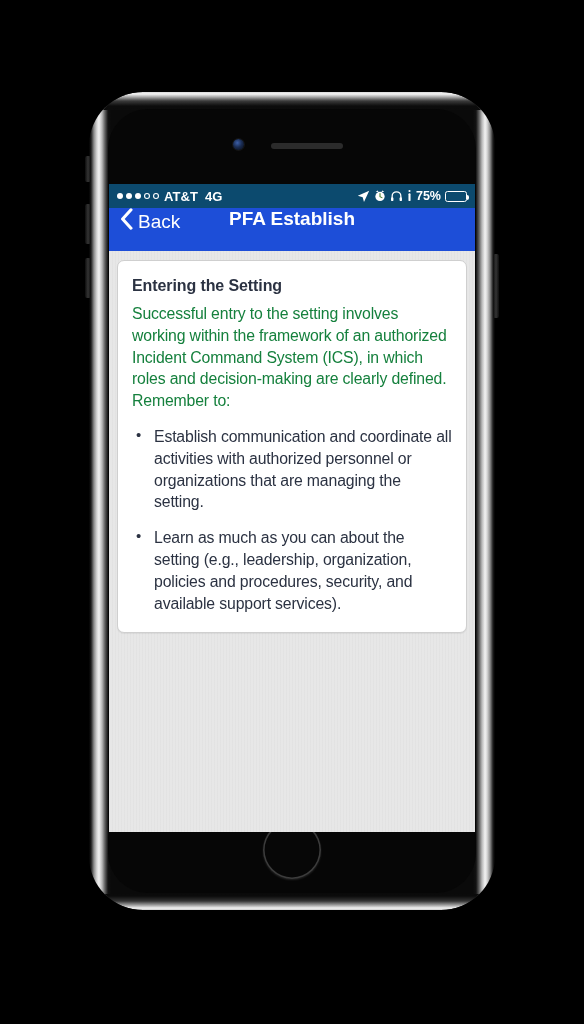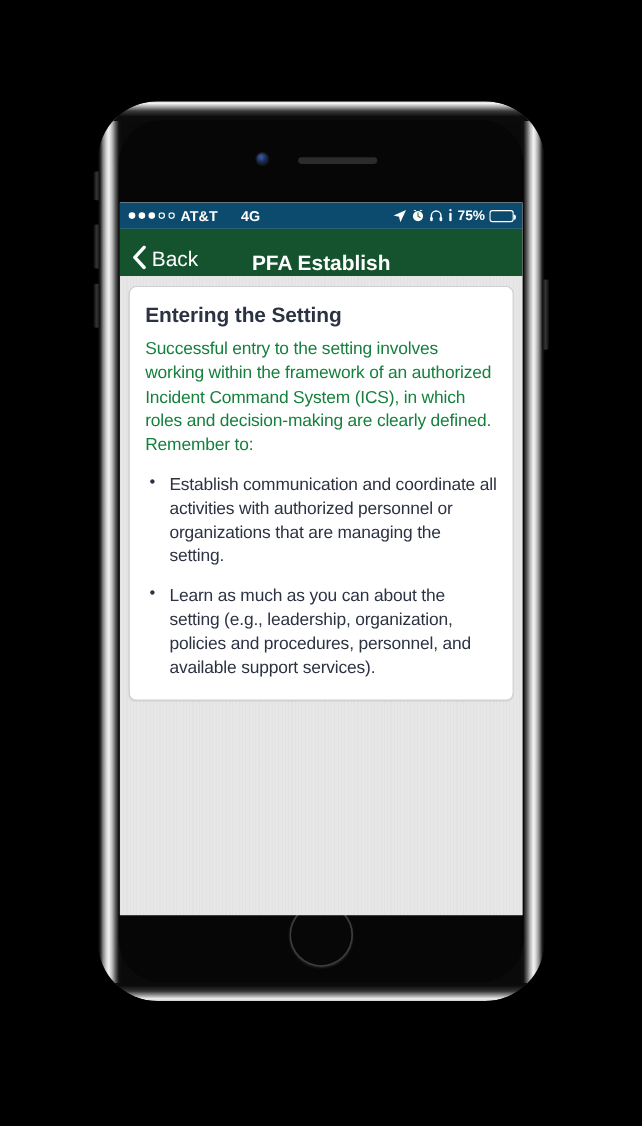--- a/index.html
+++ b/index.html
@@ -86,42 +86,42 @@
   .statusbar{
     height:24px; background:#0c4a6e; color:#fff;
     display:flex; align-items:center; padding:0 8px;
     font-size:13px; font-weight:bold; position:relative;
   }
   .sb-left{ display:flex; align-items:center; gap:5px; }
   .dots{ display:flex; align-items:center; gap:3px; }
   .dot{ width:6px; height:6px; border-radius:50%; background:#fff; }
   .dot.hollow{ background:transparent; box-shadow:inset 0 0 0 1.1px #fff; }
   .carrier{ font-size:13px; letter-spacing:.1px; }
-  .net{ font-size:13px; margin-left:16px; }
+  .net{ font-size:13px; margin-left:2px; }
   .sb-center{
     position:absolute; left:0; right:0; text-align:center;
     font-size:13.5px; font-weight:bold; pointer-events:none;
   }
   .sb-right{ margin-left:auto; display:flex; align-items:center; gap:4px; z-index:2; }
   .icn{ display:inline-block; line-height:0; }
   .pct{ font-size:12.5px; }
   .batt{
     position:relative; width:22px; height:11px;
     border:1.3px solid #fff; border-radius:2.6px; padding:1.3px;
   }
   .batt:after{
     content:""; position:absolute; right:-3.4px; top:3px;
     width:2px; height:5px; border-radius:0 2px 2px 0; background:#fff;
   }
   .batt-fill{ height:100%; background:#fff; border-radius:1px; }
 
   
   .navbar{
-    height:43px; background:#14532d; color:#fff;
-    display:flex; align-items:flex-end; position:relative;
+    height:43px; background:#1d4ed8; color:#fff;
+    display:flex; align-items:flex-start; position:relative;
   }
   .back{
     display:flex; align-items:center; gap:5px;
     padding-left:11px; font-size:19px; color:#fff; cursor:pointer;
   }
   .chev{ display:block; }
   .nav-title{
     position:absolute; left:0; right:0; text-align:center;
     font-size:19px; font-weight:bold; pointer-events:none;
   }
@@ -136,21 +136,21 @@
     background:repeating-linear-gradient(to right, rgba(0,0,0,.018) 0 1px, transparent 1px 3px);
     pointer-events:none;
   }
   .card{
     background:#fff; border:1px solid #cfcfcf; border-radius:7px;
     padding:16px 14px 18px 14px;
     box-shadow:0 1px 1px rgba(0,0,0,.06);
     position:relative; z-index:1;
   }
   h1.sect{
-    font-size:19px; font-weight:bold; color:#2b3242;
+    font-size:16px; font-weight:bold; color:#2b3242;
     margin-bottom:8px; letter-spacing:-.1px;
   }
   p.intro{
     font-size:15.8px; line-height:1.38; color:#15803d;
     letter-spacing:-.15px;
   }
   ul.bullets{ list-style:none; margin-top:14px; }
   ul.bullets li{
     position:relative; padding-left:22px; margin-bottom:14px;
     font-size:15.8px; line-height:1.38; color:#2b3242; letter-spacing:-.15px;
@@ -241,20 +241,20 @@
         </div>
         <div class="nav-title">PFA Establish</div>
       </div>
 
       <div class="page">
         <div class="card">
           <h1 class="sect">Entering the Setting</h1>
           <p class="intro">Successful entry to the setting involves working within the framework of an authorized Incident Command System (ICS), in which roles and decision-making are clearly defined. Remember to:</p>
           <ul class="bullets">
             <li>Establish communication and coordinate all activities with authorized personnel or organizations that are managing the setting.</li>
-            <li>Learn as much as you can about the setting (e.g., leadership, organization, policies and procedures, personnel, and available support services).</li>
+            <li>Learn as much as you can about the setting (e.g., leadership, organization, policies and procedures, security, and available support services).</li>
           </ul>
         </div>
       </div>
 
     </div>
   </div>
 </div>
 
 </body></html>

